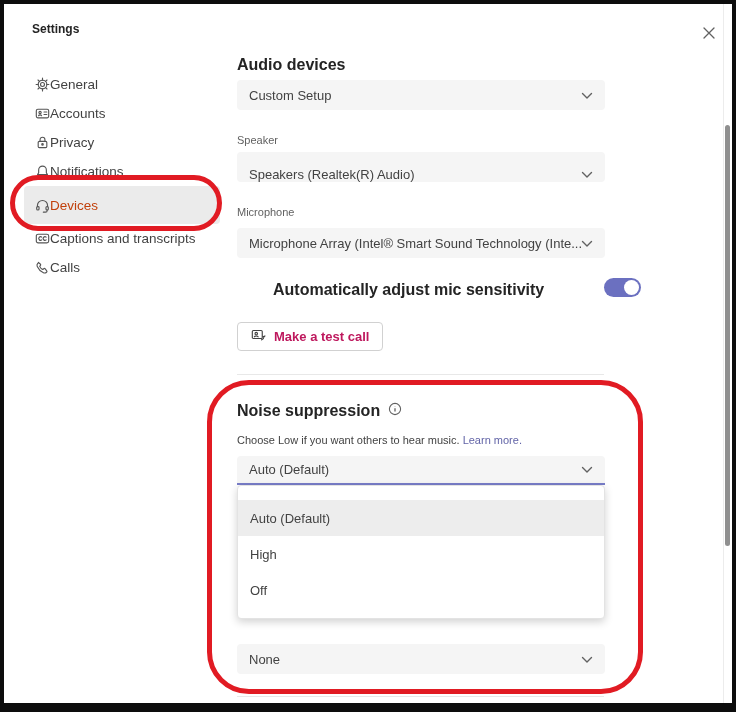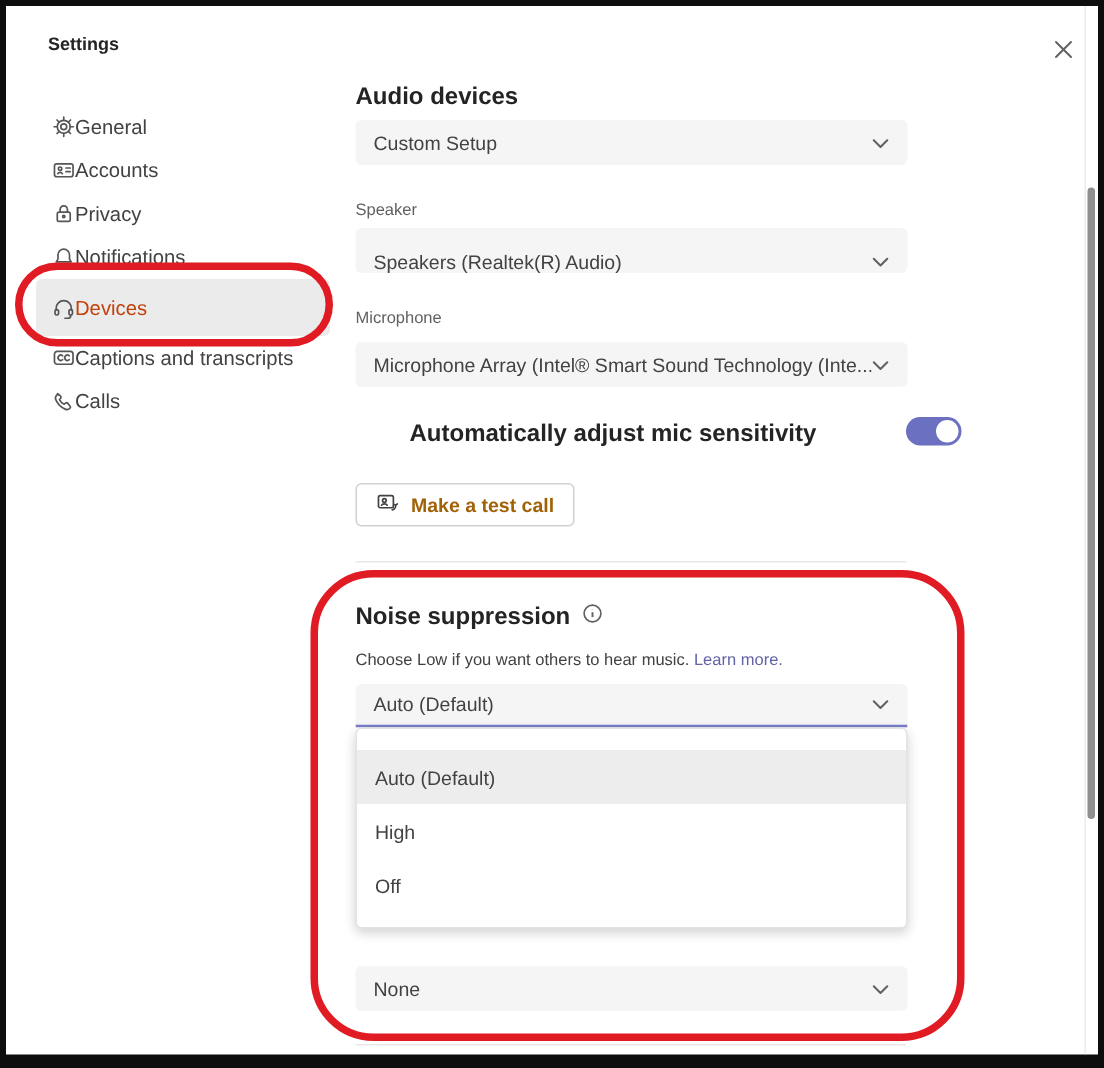--- a/index.html
+++ b/index.html
@@ -42,21 +42,21 @@
   }
   .chev svg { stroke:#616161; fill:none; stroke-width:1.4; stroke-linecap:round; stroke-linejoin:round; }
 
   .toggle { position:absolute; left:331px; top:-3px; width:37px; height:19px; border-radius:10px; background:#6b70c0; cursor:pointer; }
   .toggle .knob { position:absolute; right:2px; top:2px; width:15px; height:15px; border-radius:50%; background:#fff; }
 
   .btn-testcall {
     position:absolute; left:0; display:flex; align-items:center; gap:8px;
     height:29px; padding:0 13px; background:#fff;
     border:1px solid #d1d1d1; border-radius:4px;
-    font-size:13px; font-weight:bold; color:#a16207; cursor:pointer;
+    font-size:13px; font-weight:bold; color:#be185d; cursor:pointer;
   }
   .btn-testcall .ic svg { stroke:#424242; fill:none; stroke-width:1.2; stroke-linecap:round; stroke-linejoin:round; }
 
   .divider { position:absolute; left:0; width:367px; height:1px; background:#e8e8e8; }
 
   .desc { font-size:11px; color:#424242; }
   .desc a { color:#6264a7; text-decoration:none; cursor:pointer; }
 
   .select.focused { border-radius:4px 4px 0 0; border-bottom:2px solid #787dc8; height:29px; background:#f5f5f5; }
 

